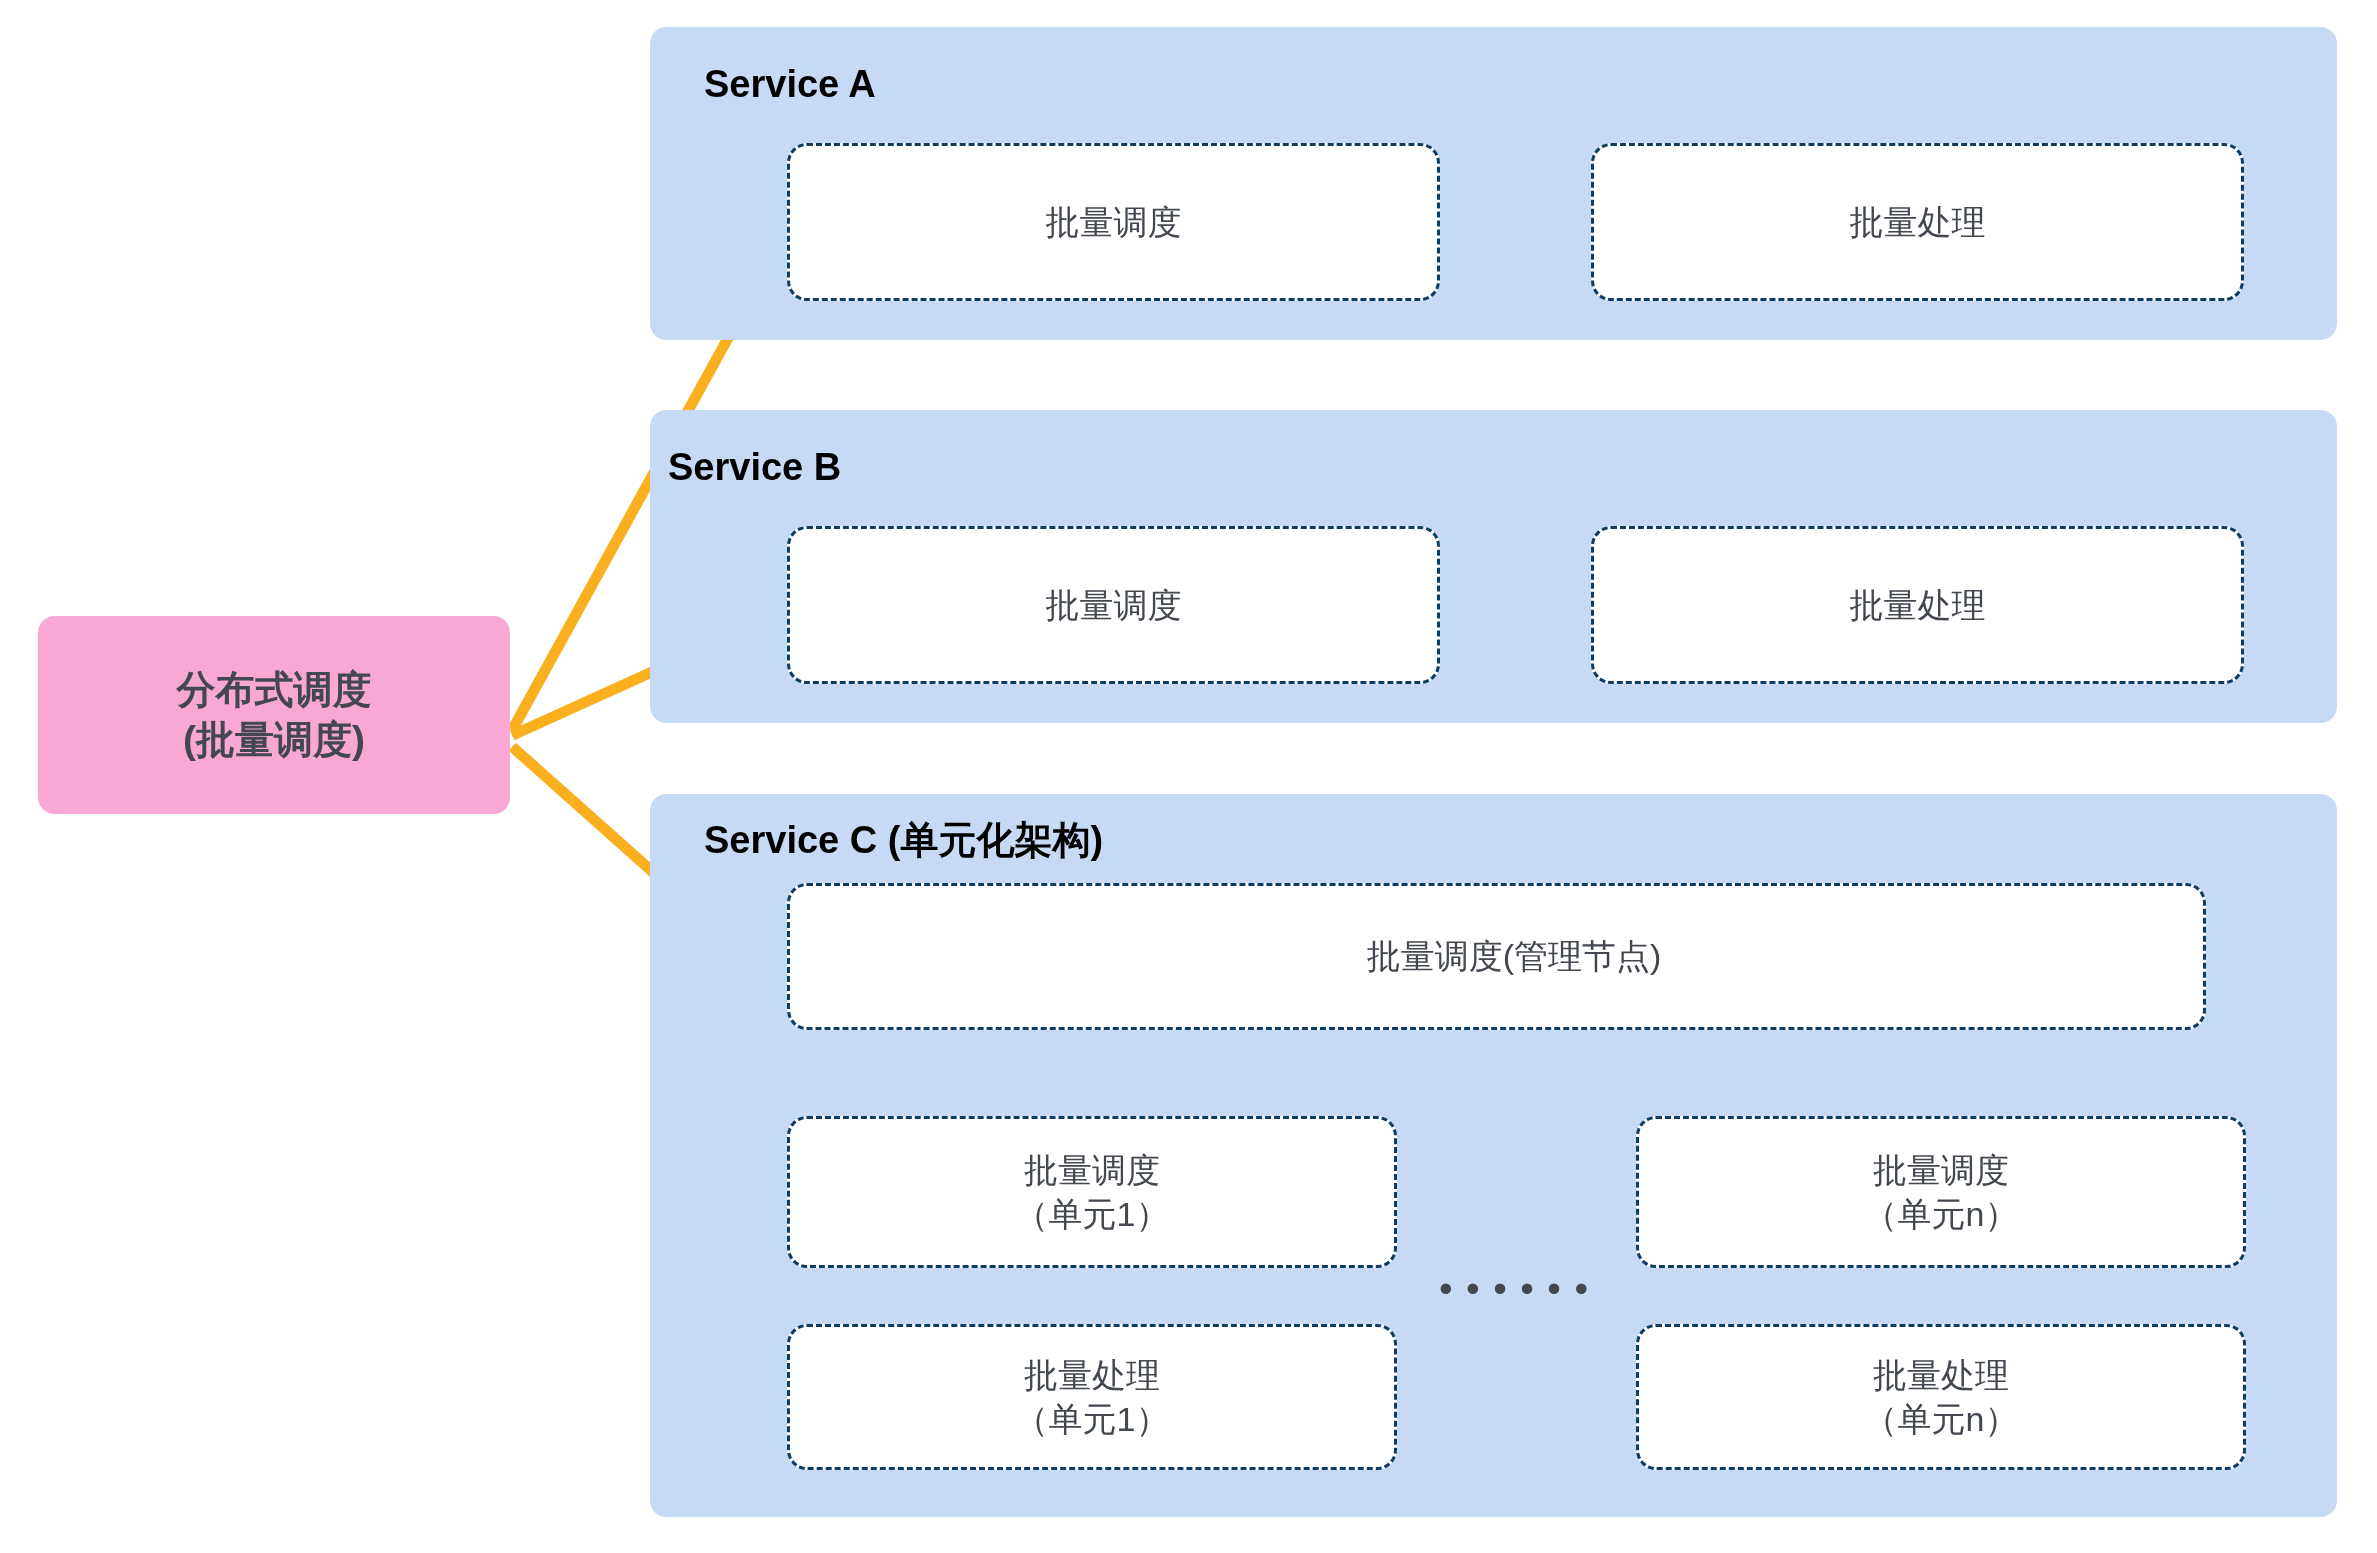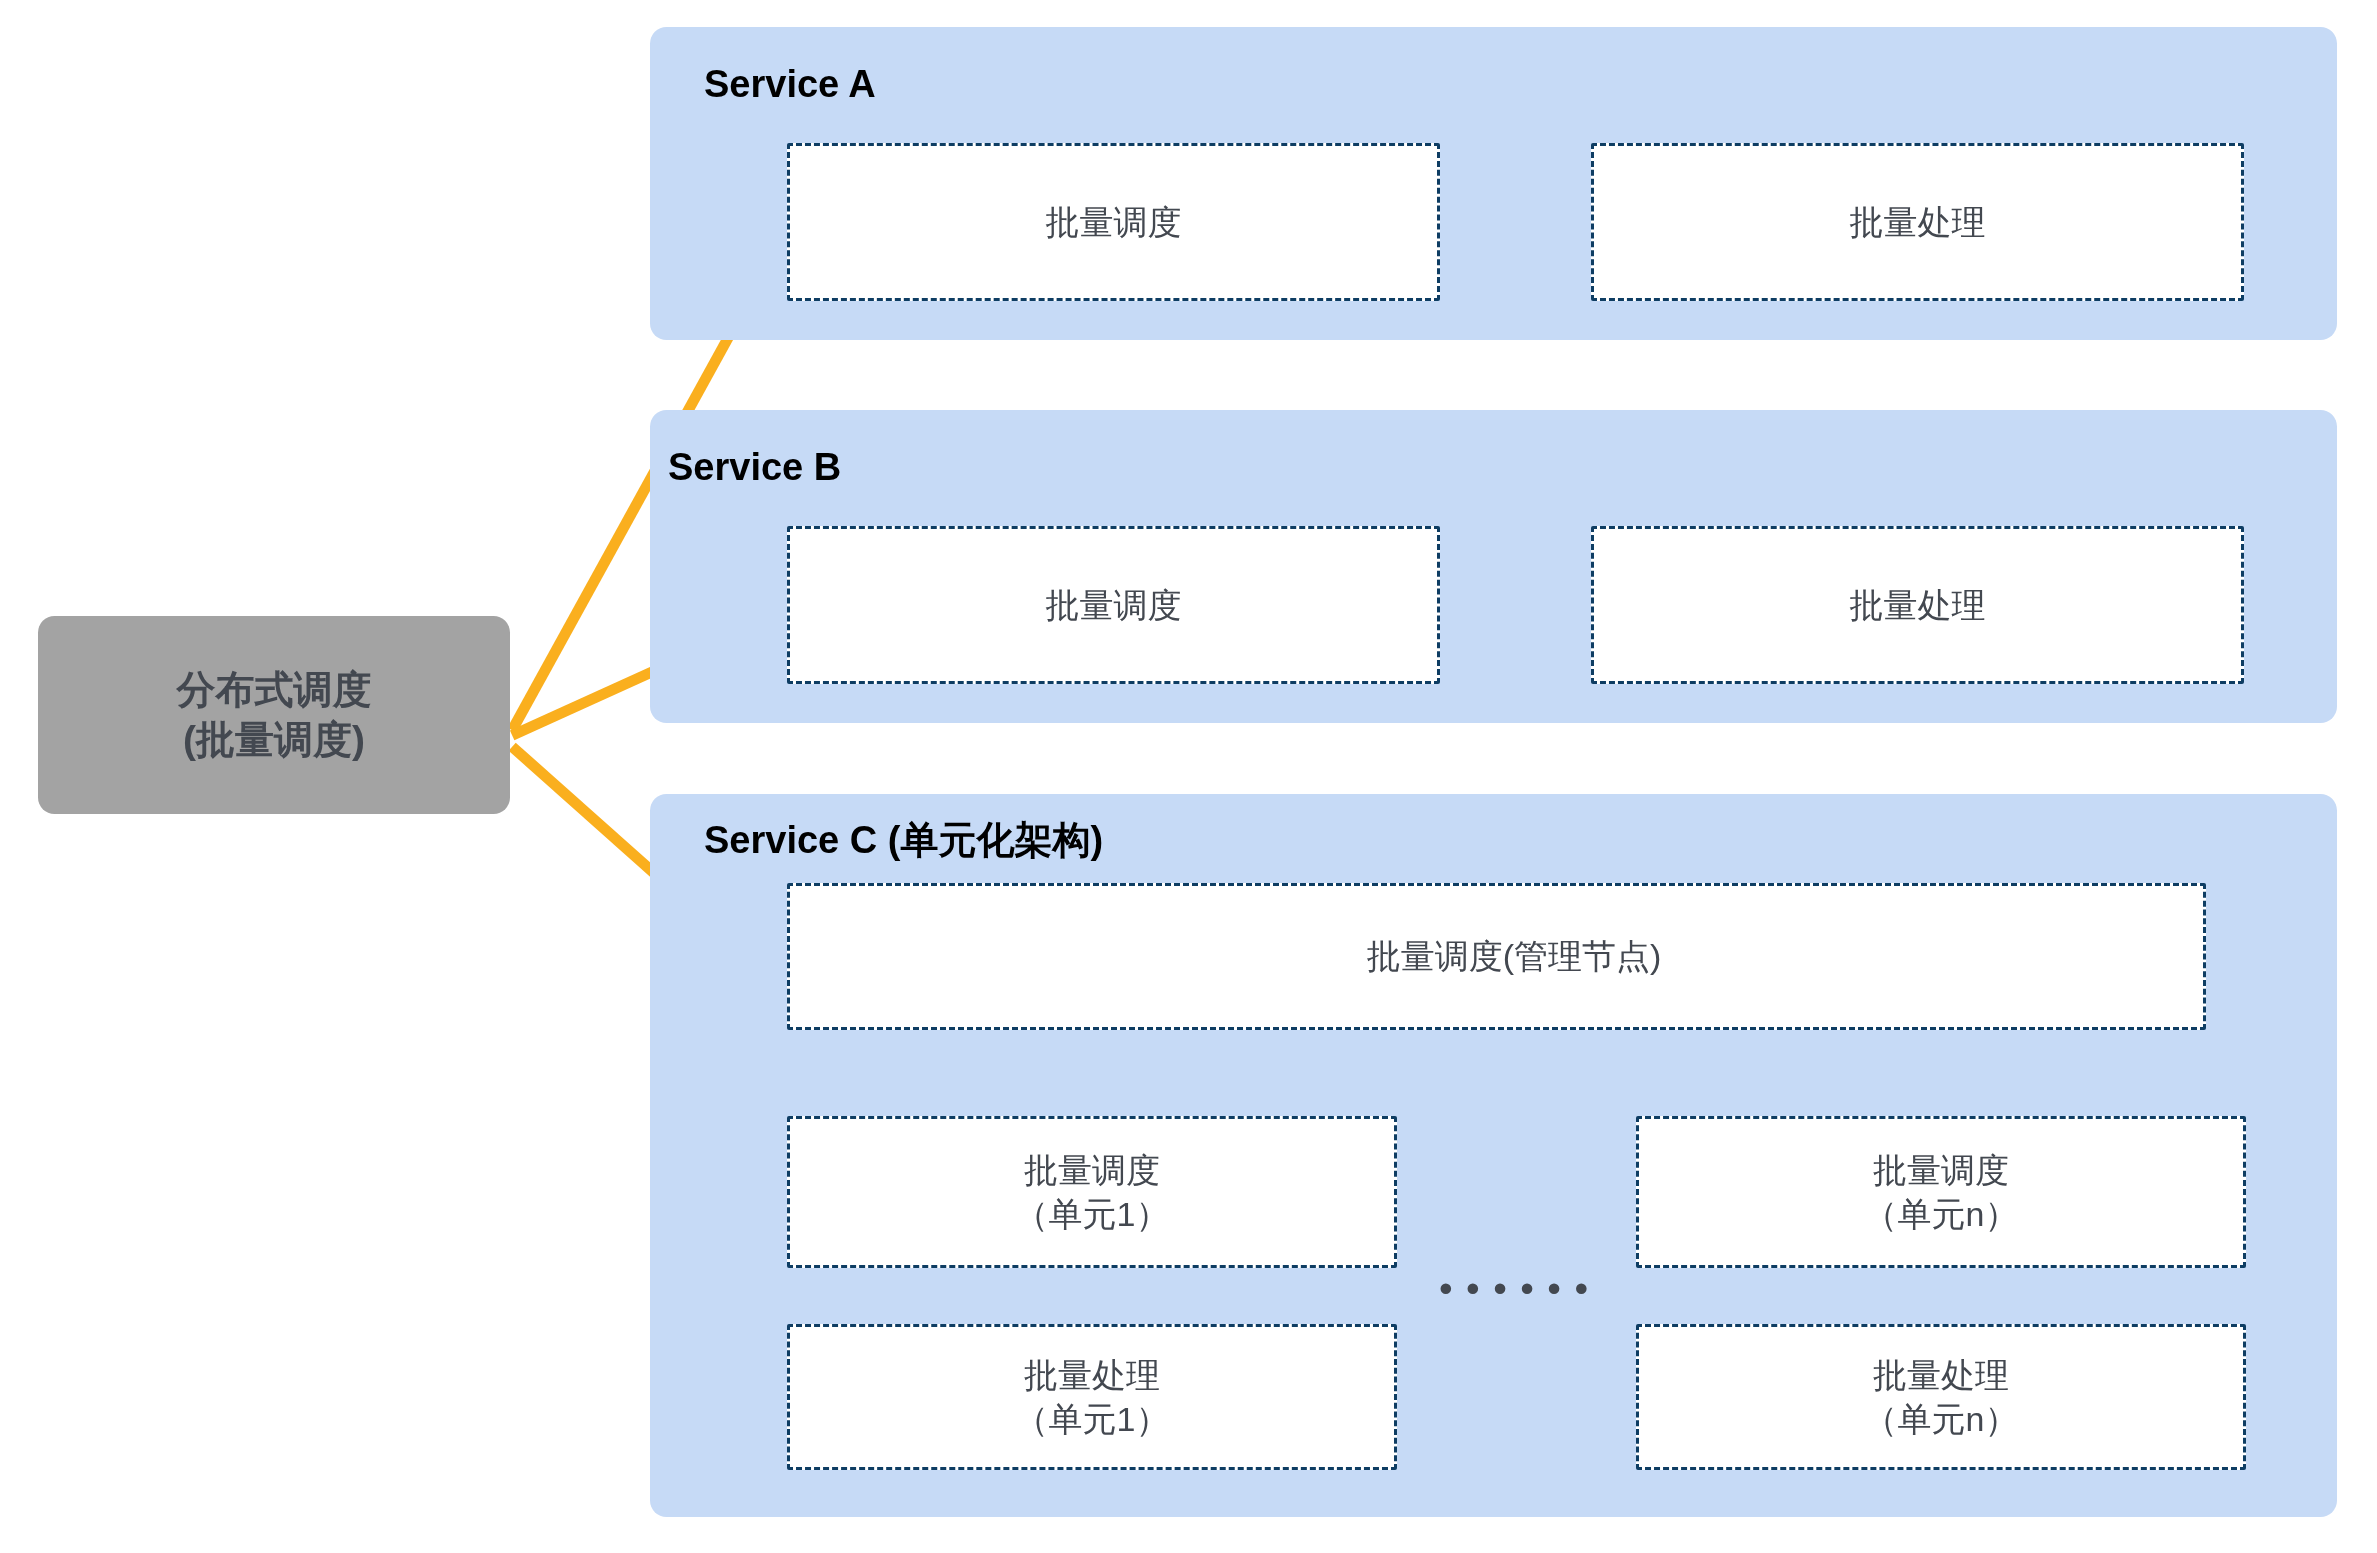--- a/index.html
+++ b/index.html
@@ -26,21 +26,21 @@
     pointer-events: none;
   }
 
   
   .center-node {
     position: absolute;
     left: 38px;
     top: 616px;
     width: 472px;
     height: 198px;
-    background: #a3a3a3;
+    background: #f9a8d4;
     border-radius: 16.5px;
     display: flex;
     align-items: center;
     justify-content: center;
     text-align: center;
     color: #434850;
     font-size: 39px;
     font-weight: bold;
     line-height: 1.28;
     box-sizing: border-box;
@@ -60,21 +60,21 @@
     font-size: 38px;
     font-weight: bold;
     white-space: nowrap;
   }
 
   
   .node {
     position: absolute;
     background: #ffffff;
     border: 3.8px dashed #0E3D63;
-    border-radius: 2px;
+    border-radius: 20px;
     display: flex;
     align-items: center;
     justify-content: center;
     text-align: center;
     color: #434850;
     font-size: 34px;
     line-height: 1.3;
     box-sizing: border-box;
     padding: 0 9px;
   }

